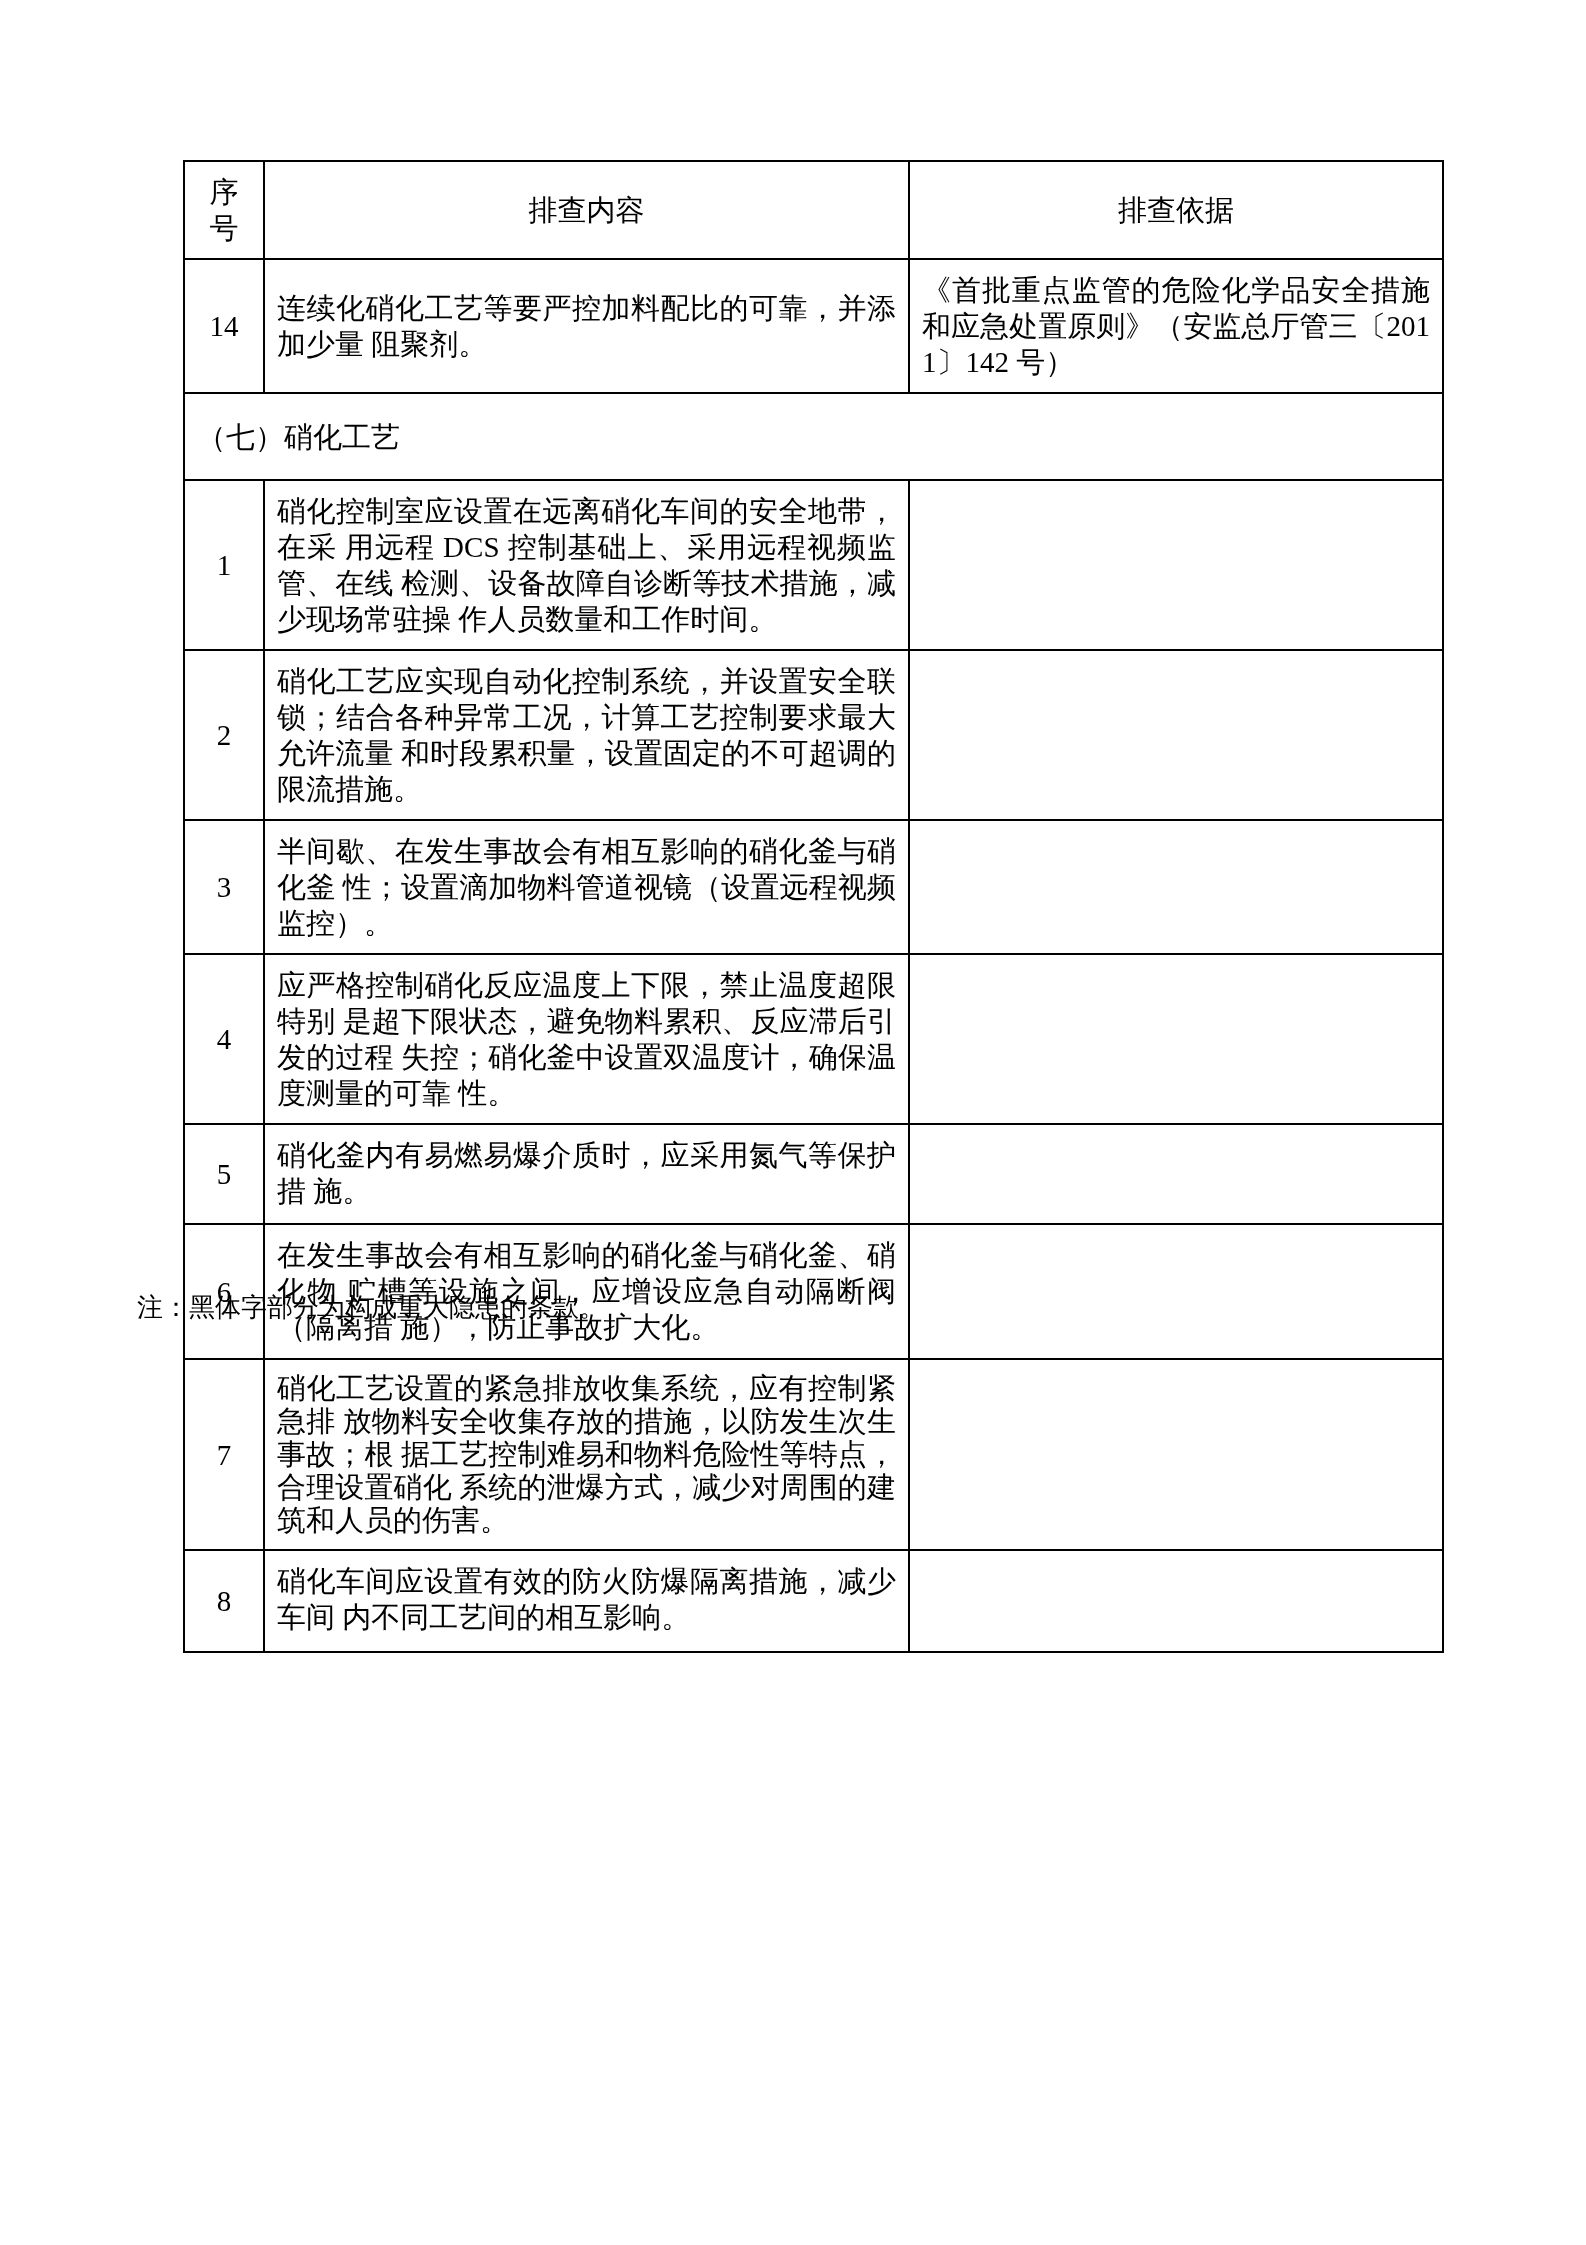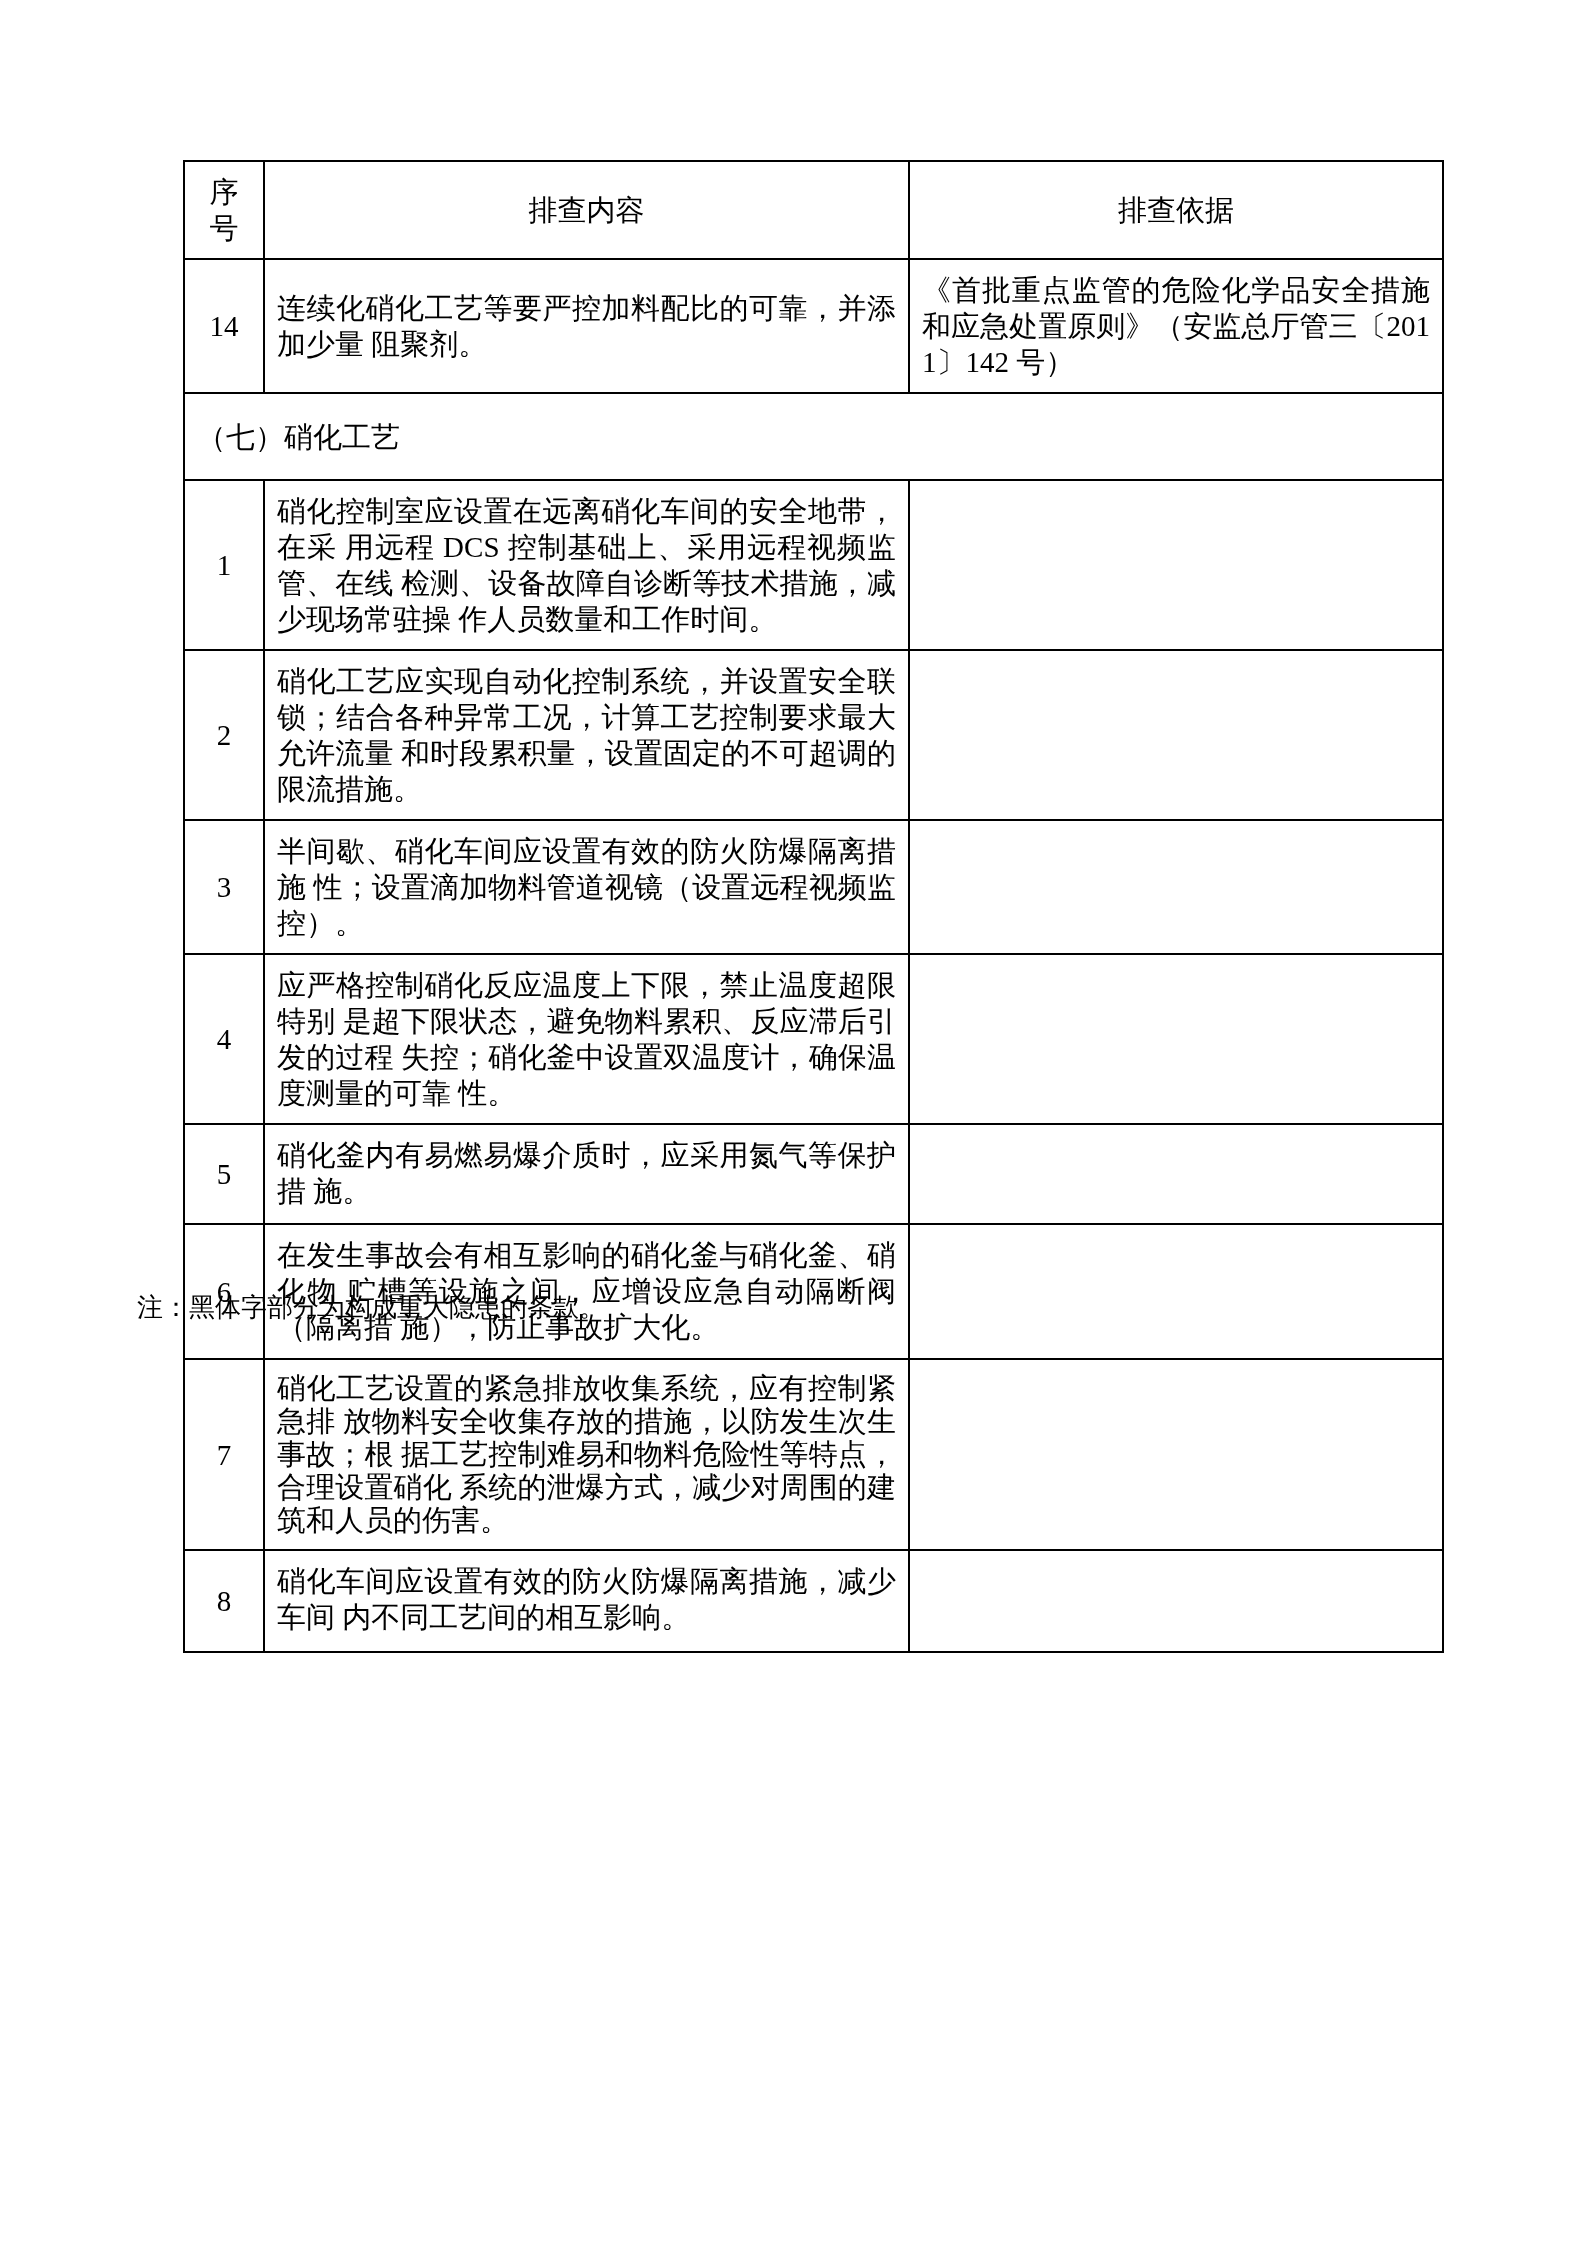--- a/index.html
+++ b/index.html
@@ -96,21 +96,21 @@
       <td class="content-cell">硝化控制室应设置在远离硝化车间的安全地带，在采 用远程 DCS 控制基础上、采用远程视频监管、在线 检测、设备故障自诊断等技术措施，减少现场常驻操 作人员数量和工作时间。</td>
       <td></td>
     </tr>
     <tr class="r2">
       <td class="no-cell">2</td>
       <td class="content-cell">硝化工艺应实现自动化控制系统，并设置安全联锁；结合各种异常工况，计算工艺控制要求最大允许流量 和时段累积量，设置固定的不可超调的限流措施。</td>
       <td></td>
     </tr>
     <tr class="r3">
       <td class="no-cell">3</td>
-      <td class="content-cell">半间歇、硝化车间应设置有效的防火防爆隔离措施 性；设置滴加物料管道视镜（设置远程视频监控）。</td>
+      <td class="content-cell">半间歇、在发生事故会有相互影响的硝化釜与硝化釜 性；设置滴加物料管道视镜（设置远程视频监控）。</td>
       <td></td>
     </tr>
     <tr class="r4">
       <td class="no-cell">4</td>
       <td class="content-cell">应严格控制硝化反应温度上下限，禁止温度超限特别 是超下限状态，避免物料累积、反应滞后引发的过程 失控；硝化釜中设置双温度计，确保温度测量的可靠 性。</td>
       <td></td>
     </tr>
     <tr class="r5">
       <td class="no-cell">5</td>
       <td class="content-cell">硝化釜内有易燃易爆介质时，应采用氮气等保护措 施。</td>

